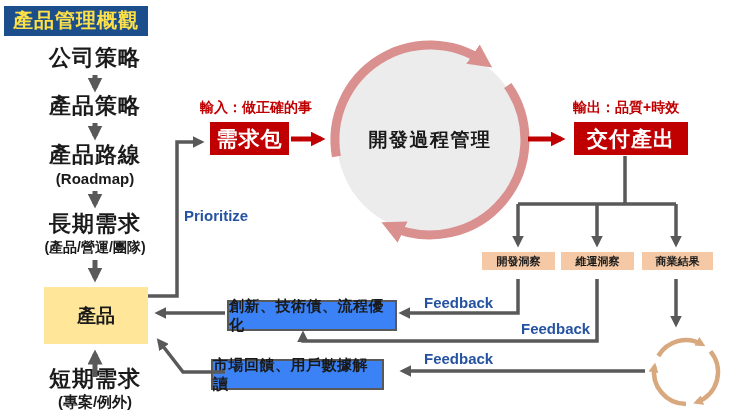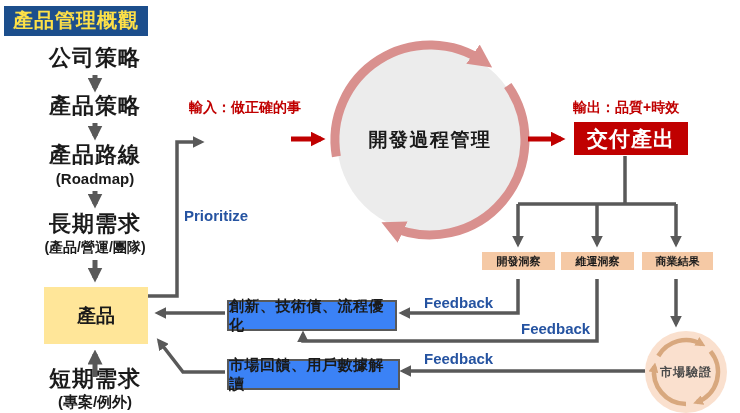--- a/index.html
+++ b/index.html
@@ -41,55 +41,53 @@
 </style>
 </head>
 <body>
 
 <div class="canvas">
 
   <div class="abs cycle">
     <span class="cycle-text">開發過程管理</span>
   </div>
 
-  <div class="abs validation">
-    <span>市場驗證</span>
-  </div>
 
   <div class="abs banner">產品管理概觀</div>
 
   <div class="abs flow-item main-label" style="top:46px;">公司策略</div>
   <div class="abs flow-item main-label" style="top:94px;">產品策略</div>
   <div class="abs flow-item main-label" style="top:143px;">產品路線</div>
   <div class="abs flow-item sub-label" style="top:170px;">(Roadmap)</div>
   <div class="abs flow-item main-label" style="top:212px;">長期需求</div>
   <div class="abs flow-item sub-label" style="top:239px;font-size:14px;">(產品/營運/團隊)</div>
 
   <div class="abs prm-box">
     <span>產品</span>
   </div>
 
   <div class="abs flow-item main-label" style="top:367px;">短期需求</div>
   <div class="abs flow-item sub-label" style="top:393px;">(專案/例外)</div>
 
-  <div class="abs red-label" style="left:189px;top:99px;">輸入：做正確的事</div>
+  <div class="abs red-label" style="left:200px;top:99px;">輸入：做正確的事</div>
+  <div class="abs red-box req-box">需求包</div>
   <div class="abs red-label" style="left:573px;top:99px;">輸出：品質+時效</div>
   <div class="abs red-box delivery-box">交付產出</div>
   <div class="abs blue-label" style="left:184px;top:207px;">Prioritize</div>
 
   <div class="abs insight-box" style="left:482px;width:73px;">開發洞察</div>
   <div class="abs insight-box" style="left:561px;width:73px;">維運洞察</div>
   <div class="abs insight-box" style="left:642px;width:71px;">商業結果</div>
 
   <div class="abs blue-label" style="left:424px;top:294px;">Feedback</div>
   <div class="abs blue-label" style="left:521px;top:320px;">Feedback</div>
   <div class="abs blue-label" style="left:424px;top:350px;">Feedback</div>
 
   <div class="abs white-box" style="left:227px;top:300px;width:166px;height:27px;">創新、技術債、流程優化</div>
-  <div class="abs white-box" style="left:227px;top:359px;width:169px;height:27px;">市場回饋、用戶數據解讀</div>
+  <div class="abs white-box" style="left:211px;top:359px;width:169px;height:27px;">市場回饋、用戶數據解讀</div>
 
   <svg class="connectors" viewBox="0 0 740 413" xmlns="http://www.w3.org/2000/svg">
     <defs>
       <marker id="mG" viewBox="0 0 10 10" refX="7" refY="5" markerWidth="3.4" markerHeight="3.4" orient="auto" markerUnits="strokeWidth">
           <path d="M0,0 L10,5 L0,10 Z" fill="#595959"></path>
         </marker>
       <marker id="mG2" viewBox="0 0 10 10" refX="7" refY="5" markerWidth="3" markerHeight="3" orient="auto" markerUnits="strokeWidth">
           <path d="M0,0 L10,5 L0,10 Z" fill="#595959"></path>
         </marker>
       <marker id="mR" viewBox="0 0 10 10" refX="7" refY="5" markerWidth="3" markerHeight="3" orient="auto" markerUnits="strokeWidth">

